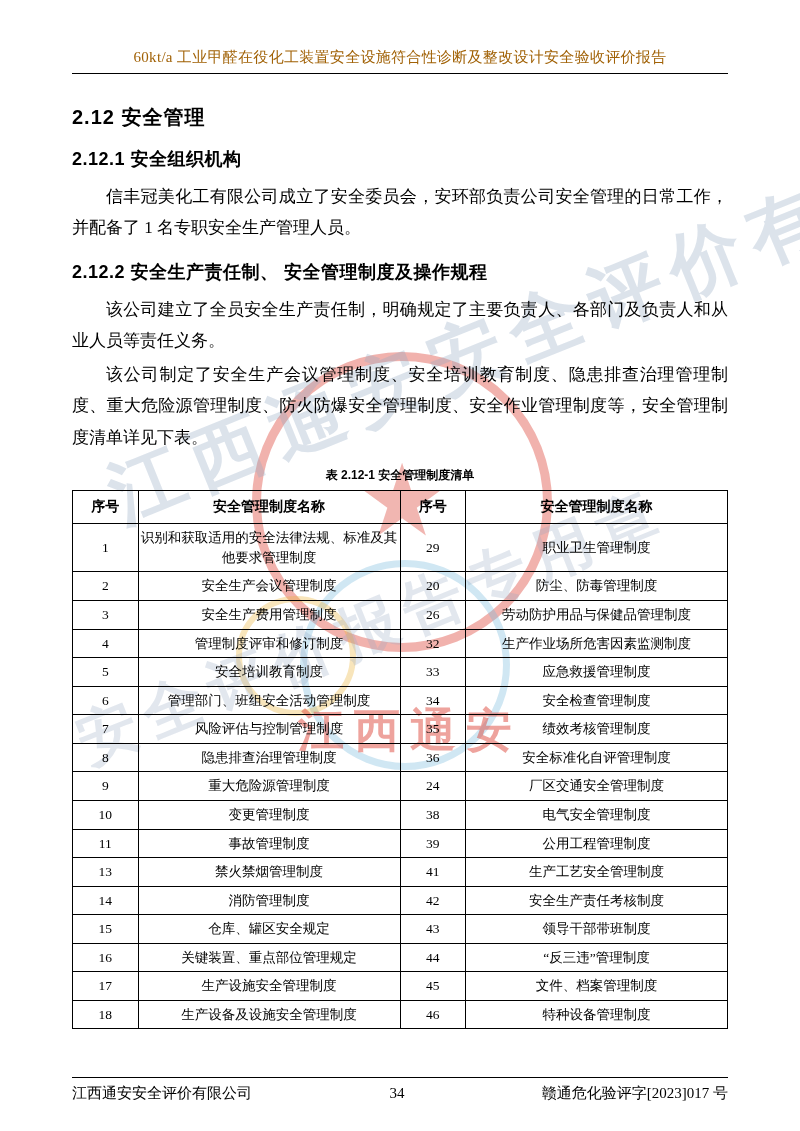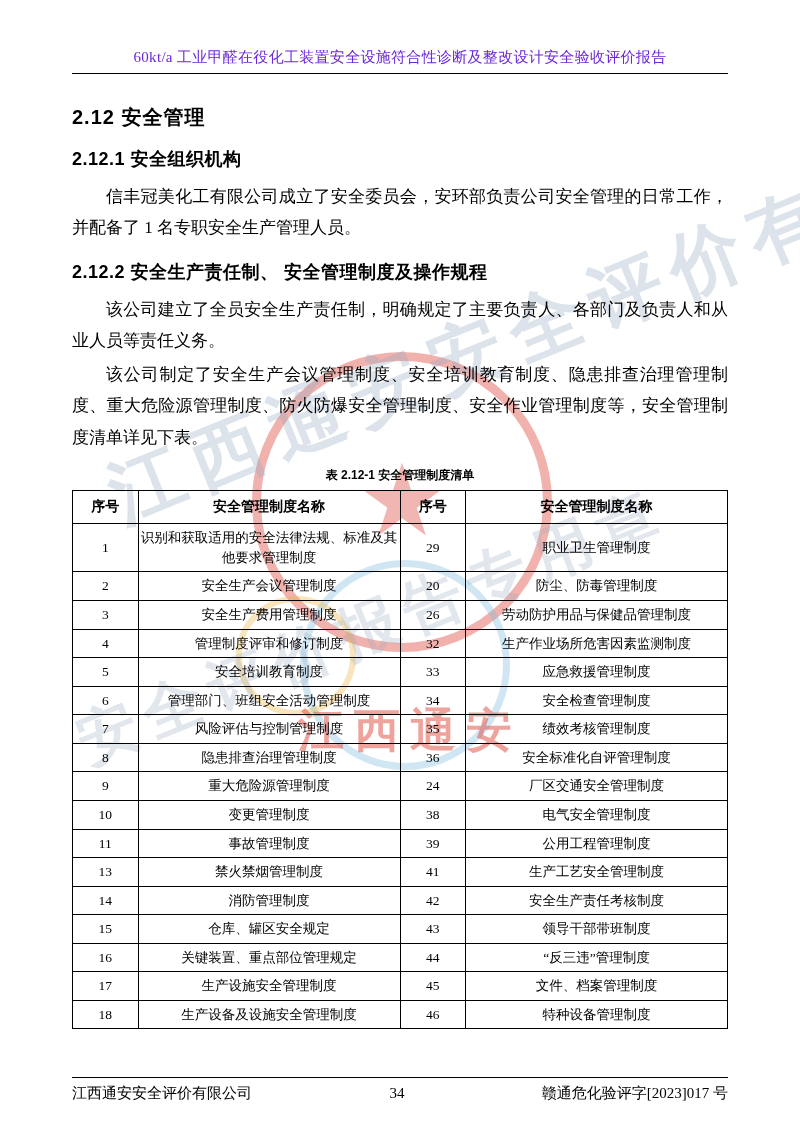--- a/index.html
+++ b/index.html
@@ -117,21 +117,21 @@
     height: 120px;
     border-radius: 50%;
     border: 6px solid rgba(235, 180, 60, 0.35);
     box-sizing: border-box;
   }
 
   
   .doc-header {
     text-align: center;
     font-size: 15px;
-    color: #6d28d9;
+    color: #a16207;
     padding-bottom: 6px;
     border-bottom: 1px solid #000;
     letter-spacing: 0.3px;
     white-space: nowrap;
   }
 
   
   h2.sec {
     font-family: "Liberation Sans", sans-serif;
     font-size: 20px;

